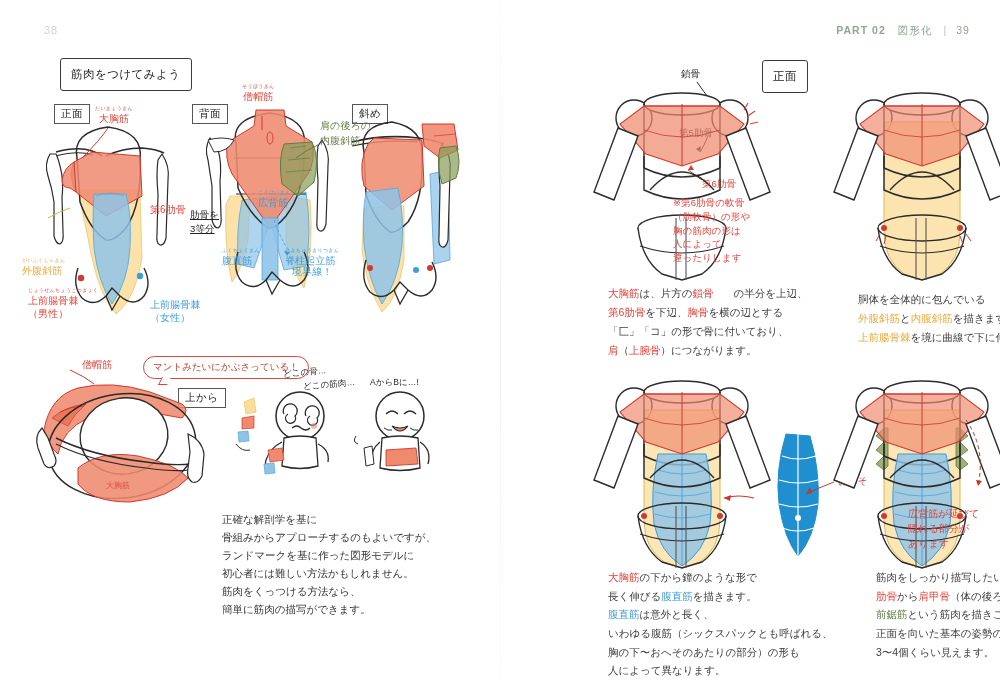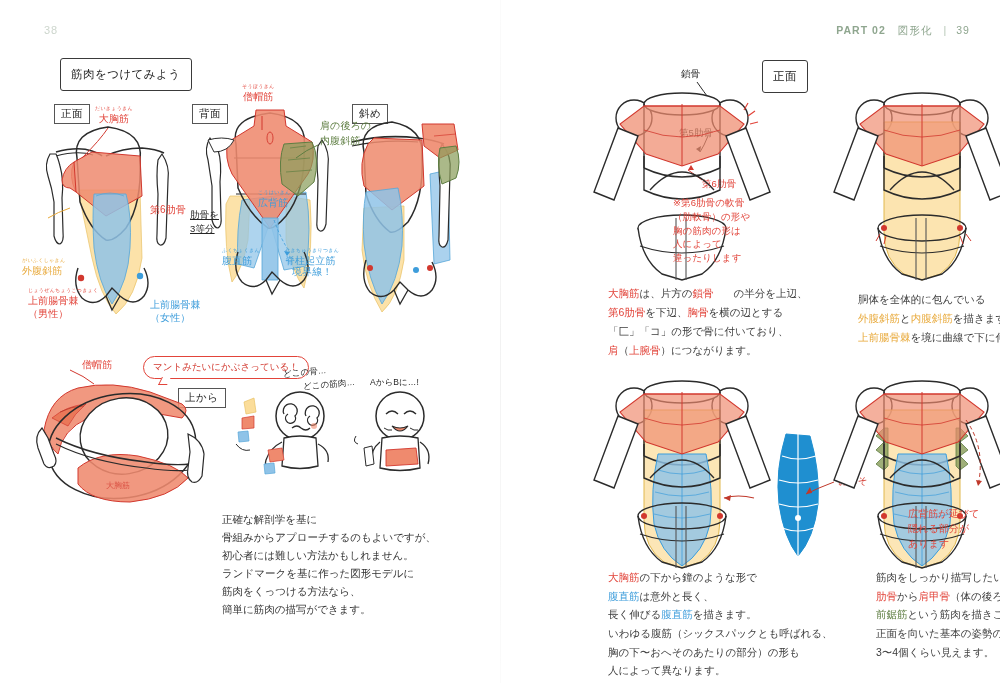--- a/index.html
+++ b/index.html
@@ -325,22 +325,22 @@
 
     <path d="M38 62 l30 -2 l2 16 l-32 2 Z" fill="#ef8a6e" stroke="#d2382e" stroke-width=".9"></path>
 
     <path d="M16 60 l8 -2 l2 18 l-8 2 Z" fill="#fff" stroke="#2b2b2b" stroke-width="1"></path>
     <path d="M8 48 q-4 6 2 8" fill="none" stroke="#2b2b2b" stroke-width="1"></path>
   </svg>
 
   <div class="bodytext" style="left:222px; top:510px;">
     <div>正確な解剖学を基に</div>
     <div>骨組みからアプローチするのもよいですが、</div>
+    <div>ランドマークを基に作った図形モデルに</div>
     <div>初心者には難しい方法かもしれません。</div>
-    <div>ランドマークを基に作った図形モデルに</div>
     <div>筋肉をくっつける方法なら、</div>
     <div>簡単に筋肉の描写ができます。</div>
   </div>
 
   <div class="ribbon" style="left:762px; top:60px;">正面</div>
 
   <div class="anno c-darkk" style="left:681px; top:68px; font-size:9.5px;">鎖骨</div>
   <svg style="left:0;top:0;" width="1000" height="683">
     <path d="M697 82 Q704 92 710 100" stroke="#2b2b2b" stroke-width="1" fill="none"></path>
     <path d="M710 100 l-5 -3 l1 6 z" fill="#2b2b2b"></path>
@@ -469,22 +469,22 @@
   </svg>
 
   <div class="anno c-redd" style="left:838px; top:475px; font-size:9.5px;">おへそ</div>
   <svg style="left:0;top:0;" width="1000" height="683">
     <path d="M834 482 Q818 488 806 494" stroke="#c0392b" stroke-width="1" fill="none"></path>
     <path d="M806 494 l6 -1 l-2 -6 z" fill="#c0392b"></path>
   </svg>
 
   <div class="bodytext" style="left:608px; top:568px; line-height:1.78; color:#3b3b3b;">
     <div><span style="color: rgb(226, 68, 58);">大胸筋</span><span style="color: rgb(59, 59, 59);">の下から鐘のような形で</span></div>
+    <div><span style="color: rgb(59, 59, 59);">長く伸びる</span><span style="color: rgb(61, 157, 219);">腹直筋</span><span style="color: rgb(59, 59, 59);">を描きます。</span></div>
     <div><span style="color: rgb(61, 157, 219);">腹直筋</span><span style="color: rgb(59, 59, 59);">は意外と長く、</span></div>
-    <div><span style="color: rgb(59, 59, 59);">長く伸びる</span><span style="color: rgb(61, 157, 219);">腹直筋</span><span style="color: rgb(59, 59, 59);">を描きます。</span></div>
     <div><span style="color: rgb(59, 59, 59);">いわゆる腹筋（シックスパックとも呼ばれる、</span></div>
     <div><span style="color: rgb(59, 59, 59);">胸の下〜おへそのあたりの部分）の形も</span></div>
     <div><span style="color: rgb(59, 59, 59);">人によって異なります。</span></div>
   </div>
 
   <svg class="dia" style="left:832px; top:370px;" width="180" height="215" viewBox="0 0 180 215">
     <circle cx="42" cy="36" r="18" fill="#fff" stroke="#2b2b2b" stroke-width="1.4"></circle>
     <circle cx="138" cy="36" r="18" fill="#fff" stroke="#2b2b2b" stroke-width="1.4"></circle>
     <path d="M52 40 L128 40 L128 150 Q128 178 108 192 L90 198 L72 192 Q52 178 52 150 Z" fill="#fbdd9a" fill-opacity=".72" stroke="#e0b84f" stroke-width="1"></path>
 

